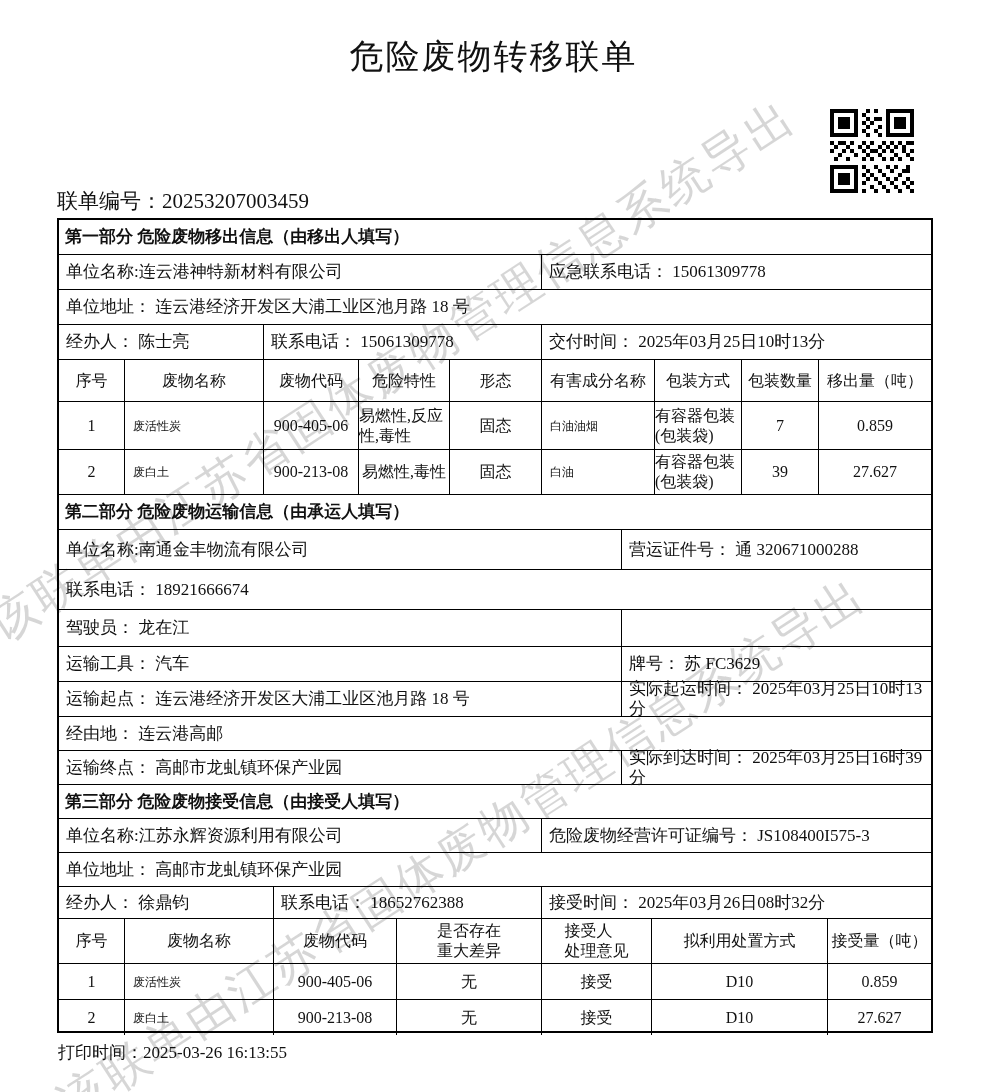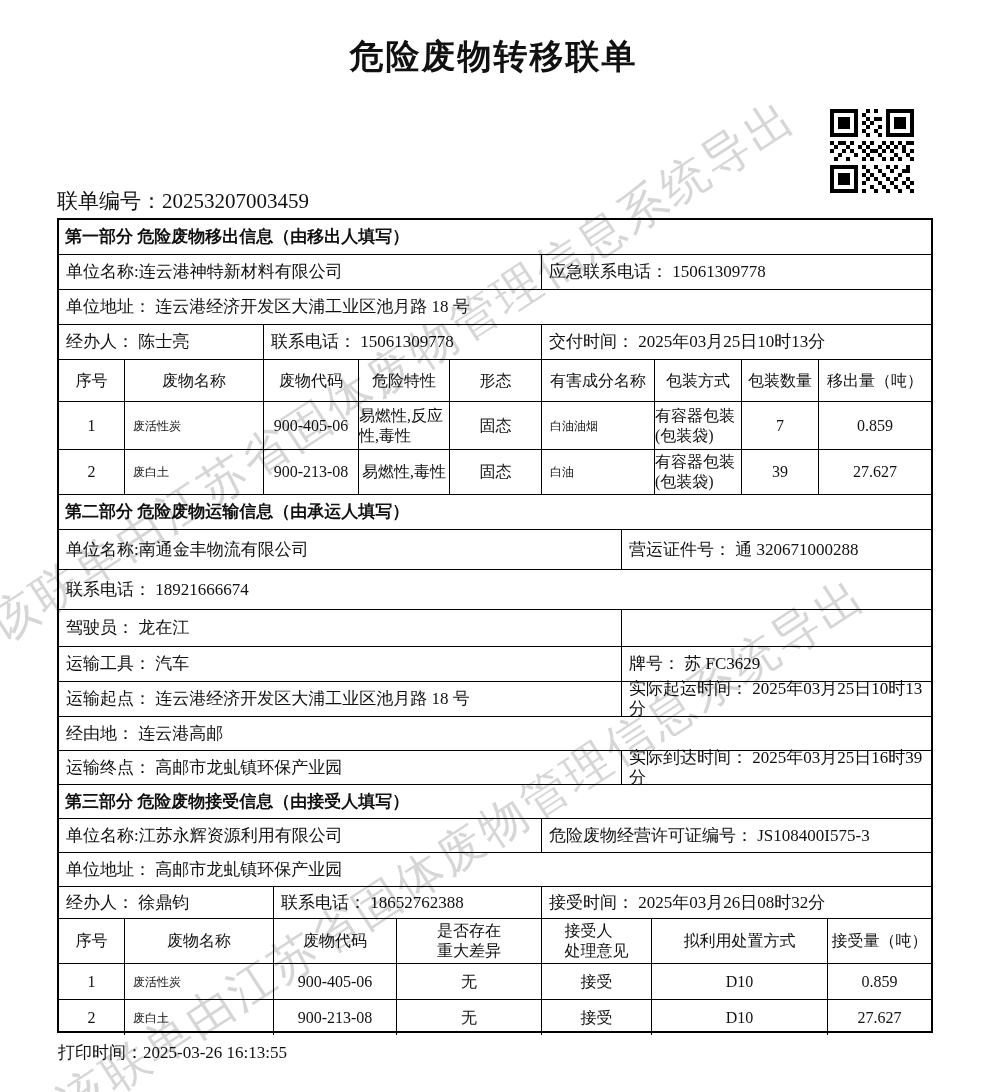--- a/index.html
+++ b/index.html
@@ -1,19 +1,19 @@
 <!DOCTYPE html>
 <html><head>
 <meta charset="utf-8">
 <style>
   html,body{margin:0;padding:0;background:#fff;}
   #page{position:relative;width:987px;height:1092px;background:#fff;overflow:hidden;
         font-family:"Liberation Serif","DejaVu Serif",serif;color:#111;}
   .title{position:absolute;left:0;right:0;top:34px;text-align:center;
-         font-size:34px;font-weight:bold;letter-spacing:2px;}
+         font-size:34px;font-weight:normal;letter-spacing:2px;}
   .formno{position:absolute;left:57px;top:187px;font-size:21px;}
   .qr{position:absolute;left:830px;top:109px;width:84px;height:84px;}
   .printtime{position:absolute;left:58px;top:1041px;font-size:17px;}
   
   .tbl{position:absolute;left:57px;top:218px;width:876px;height:815px;
        border:2px solid #000;box-sizing:border-box;display:flex;flex-direction:column;background:transparent;}
   .r{display:flex;border-bottom:1px solid #000;box-sizing:border-box;flex:0 0 auto;}
   .r:last-child{border-bottom:none;}
   .c{border-right:1px solid #000;box-sizing:border-box;display:flex;align-items:center;
      font-size:17px;padding-left:7px;line-height:20px;}

